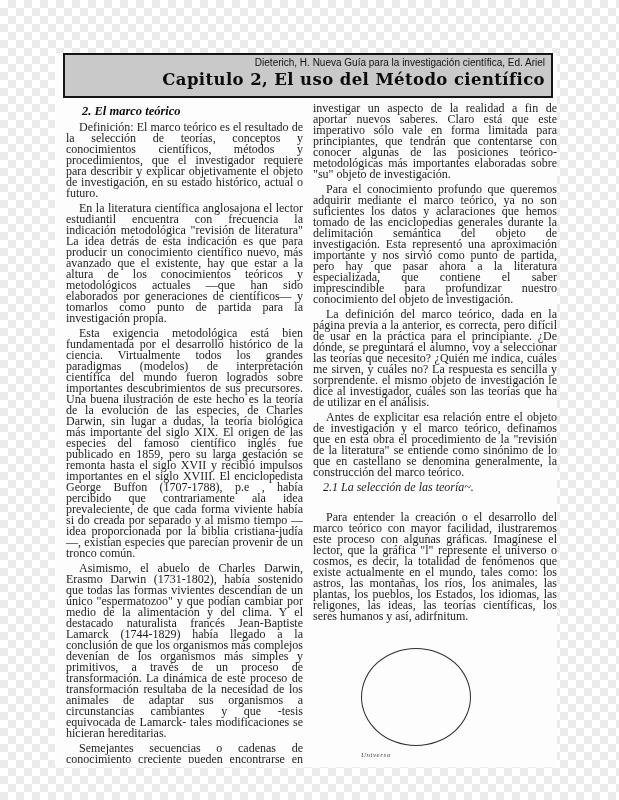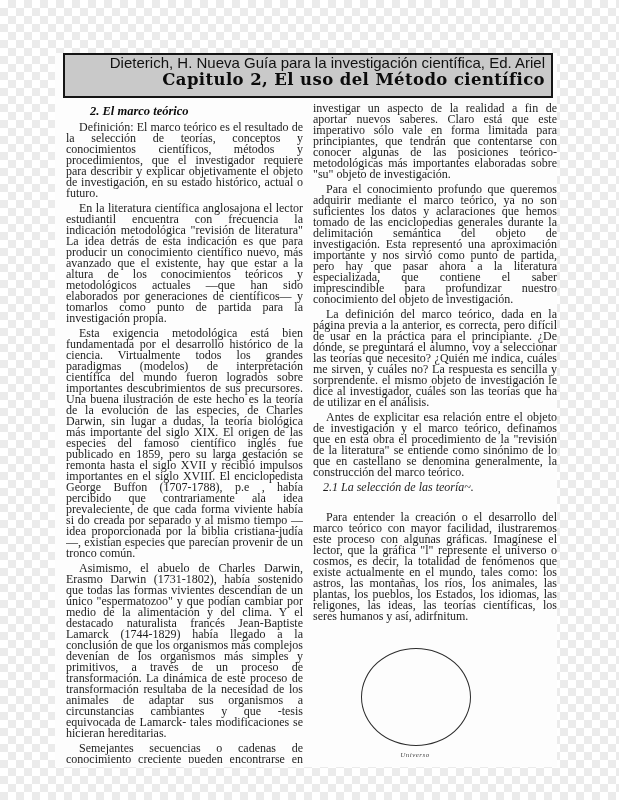--- a/index.html
+++ b/index.html
@@ -17,54 +17,54 @@
     position:absolute;left:55px;top:53px;width:502px;height:714px;
     background:#fdfdfd;color:#1c1c1c;
   }
   .header-box{
     margin-left:8px;width:474px;height:38px;
     border:2px solid #151515;background:#c9c9c9;
     padding:2px 6px 1px 6px;
   }
   .citation{
     font-family:"Liberation Sans","DejaVu Sans",sans-serif;
-    font-size:15px;line-height:11px;text-align:right;color:#111;
+    font-size:10px;line-height:11px;text-align:right;color:#111;
     white-space:nowrap;
   }
   .chapter-title{
     font-family:"DejaVu Serif","Liberation Serif",serif;
     font-weight:bold;font-size:16.5px;line-height:20px;text-align:right;
     letter-spacing:0.4px;color:#0b0b0b;margin-top:2px;white-space:nowrap;
   }
   .columns{
     display:flex;margin-top:5px;padding-left:11px;height:660px;overflow:hidden;
   }
   .col{overflow:hidden;}
   .col-left{width:237px;margin-right:10px;}
   .col-right{width:244px;}
   .col p{
     margin:0 0 4px 0;font-size:12px;line-height:11px;text-align:justify;
     color:#1c1c1c;
   }
   .col p.indent{text-indent:13px;}
   .col p.heading{
     font-weight:bold;font-style:italic;font-size:12.5px;line-height:14px;
-    text-align:left;text-indent:8px;margin:1px 0 4px 16px;color:#0d0d0d;
+    text-align:left;text-indent:8px;margin:1px 0 4px 8px;color:#0d0d0d;
   }
   .col p.subheading{
     font-style:italic;text-align:left;text-indent:10px;margin:2px 0 19px 0;
   }
   .it{}
   .figure-block{margin-top:26px;}
   .universe-circle{
     width:108px;height:96px;border:1px solid #2c2c2c;border-radius:50%;
     margin-left:48px;background:transparent;
   }
   .figure-label{
-    width:108px;margin-left:48px;margin-top:5px;text-align:center;
+    width:108px;margin-left:48px;margin-top:5px;text-align:left;
     font-size:7px;font-style:italic;color:#4a4a4a;letter-spacing:0.5px;
   }
   .figure-caption{margin-top:13px;font-size:10px;line-height:11.5px;text-align:left;}
   .figure-caption .cap-title{display:block;}
   .figure-divider{
     border:none;border-top:1px solid #555;margin:4px 0 0 -4px;width:248px;
   }
 </style>
 </head>
 <body>

